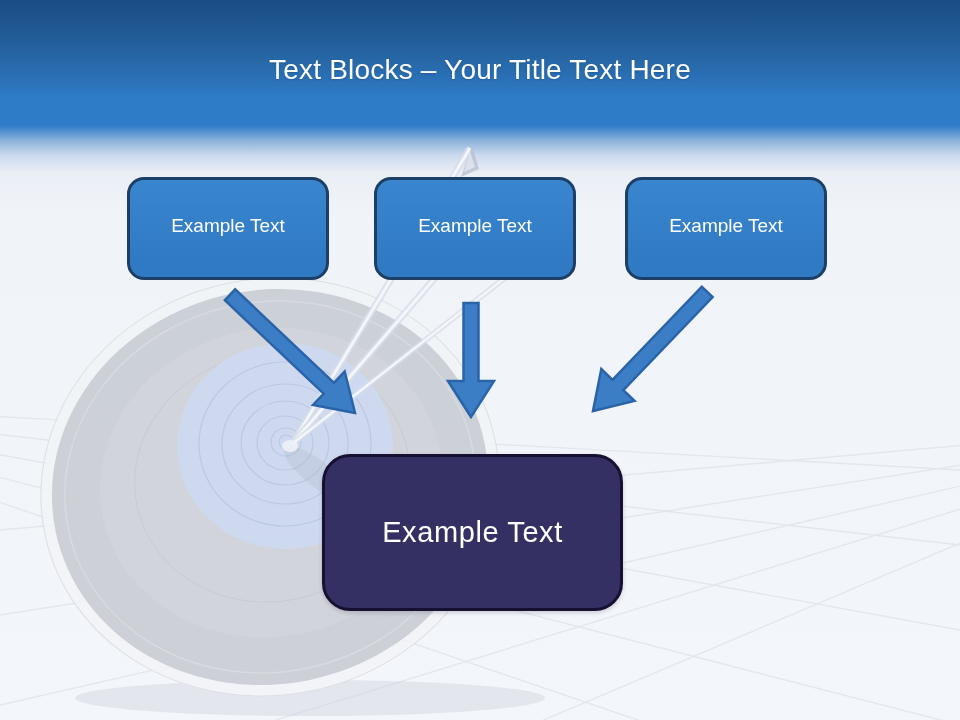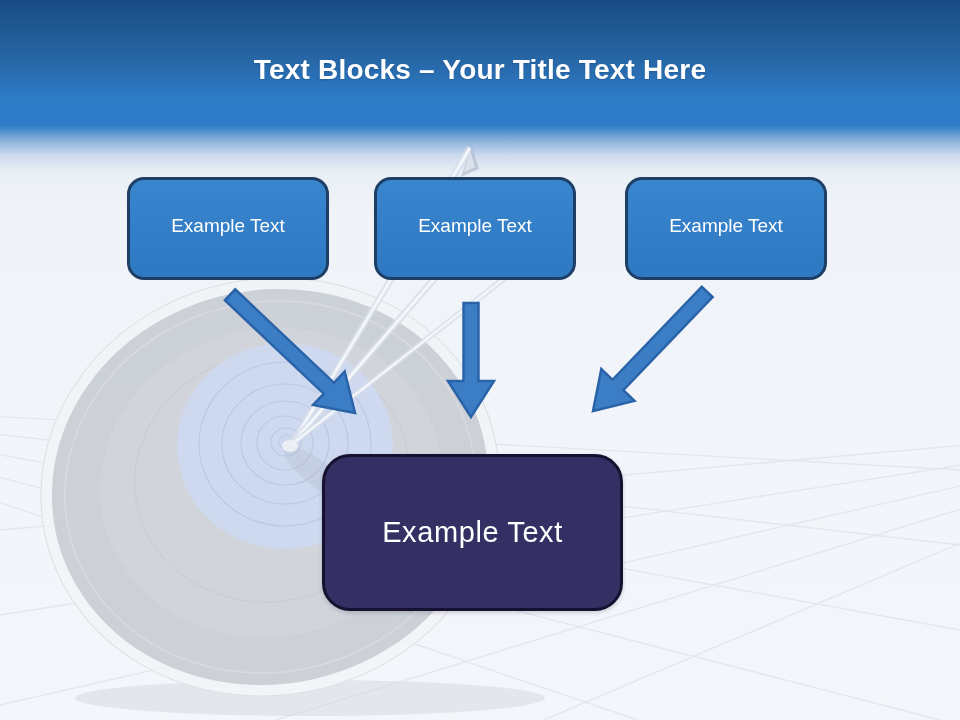--- a/index.html
+++ b/index.html
@@ -9,22 +9,22 @@
     background:linear-gradient(180deg,
       #194c84 0%, #25629f 7%, #2b73ba 11.5%, #2e7cc7 13.5%, #2e7cc7 17.4%,
       #8fb3dc 19.6%, #ccdaee 21.6%, #eaeff6 24%, #f0f4f8 30%, #f3f6fa 100%);
   }
   .bg{position:absolute;left:0;top:0;width:960px;height:720px;}
   .title{
     position:absolute;left:0;top:54px;width:960px;text-align:center;
     color:#ffffff;font-size:28px;letter-spacing:.2px;
     text-shadow:0 1px 2px rgba(10,40,80,.25);
   }
-  .title span{white-space:pre;font-weight:bold;}
-  .title .tb{font-weight:700;}
+  .title span{white-space:pre;}
+  .title .tb{font-weight:400;}
   .block{
     position:absolute;width:202px;height:103px;box-sizing:border-box;
     background:linear-gradient(180deg,#3a86ce 0%,#2f7ac2 85%);
     border:3px solid #1d3f66;border-radius:17px;
     display:flex;align-items:center;justify-content:center;
     padding-bottom:5px;
     color:#ffffff;font-size:19px;
   }
   .b1{left:127px;top:177px;}
   .b2{left:374px;top:177px;}

